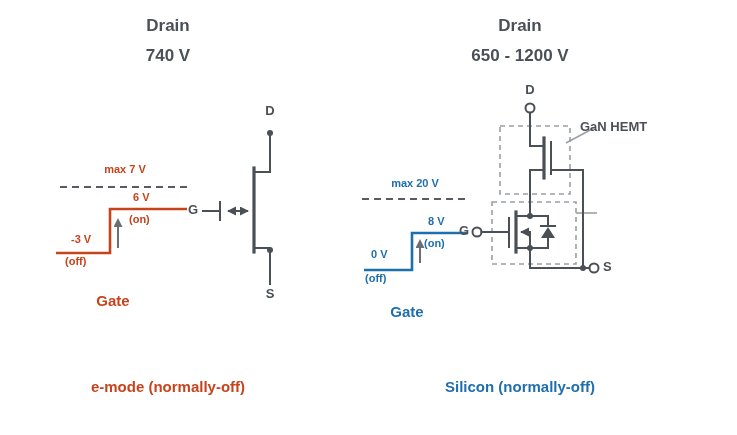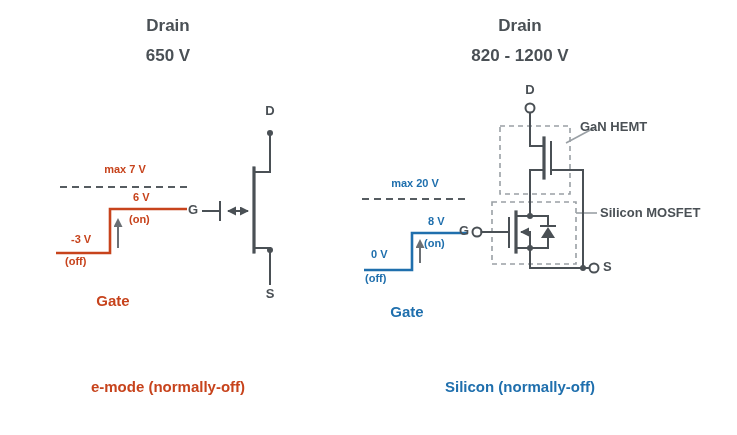--- a/index.html
+++ b/index.html
@@ -108,40 +108,39 @@
       <circle class="dot" cx="530" cy="216" r="3"></circle>
       <circle class="dot" cx="530" cy="248" r="3"></circle>
 
       <path class="ckt" d="M530 248 V268 H589"></path>
       <circle class="dot" cx="583" cy="268" r="3"></circle>
       <circle class="term" cx="594" cy="268" r="4.5"></circle>
     </g>
   </svg>
 
   <span class="t ink f17 cen" style="left:168px;top:16px">Drain</span>
-  <span class="t ink f17 cen" style="left:168px;top:46px">650 V</span>
+  <span class="t ink f17 cen" style="left:168px;top:46px">740 V</span>
   <span class="t red f14 cen" style="left:125px;top:163px">max 7 V</span>
   <span class="t red f14" style="left:133px;top:191px">6 V</span>
   <span class="t red f14" style="left:129px;top:213px">(on)</span>
   <span class="t red f14" style="left:71px;top:233px">-3 V</span>
   <span class="t red f14" style="left:65px;top:255px">(off)</span>
   <span class="t red f15 cen" style="left:113px;top:292px">Gate</span>
   <span class="t ink f13 cen" style="left:270px;top:104px">D</span>
   <span class="t ink f13 cen" style="left:193px;top:203px">G</span>
   <span class="t ink f13 cen" style="left:270px;top:287px">S</span>
   <span class="t red f19 cen" style="left:168px;top:378px">e-mode (normally-off)</span>
 
   <span class="t ink f17 cen" style="left:520px;top:16px">Drain</span>
-  <span class="t ink f17 cen" style="left:520px;top:46px">820 - 1200 V</span>
+  <span class="t ink f17 cen" style="left:520px;top:46px">650 - 1200 V</span>
   <span class="t blue f14 cen" style="left:415px;top:177px">max 20 V</span>
   <span class="t blue f14" style="left:428px;top:215px">8 V</span>
   <span class="t blue f14" style="left:424px;top:237px">(on)</span>
   <span class="t blue f14" style="left:371px;top:248px">0 V</span>
   <span class="t blue f14" style="left:365px;top:272px">(off)</span>
   <span class="t blue f15 cen" style="left:407px;top:303px">Gate</span>
   <span class="t ink f13 cen" style="left:530px;top:83px">D</span>
   <span class="t ink f13 cen" style="left:464px;top:224px">G</span>
   <span class="t ink f13" style="left:603px;top:260px">S</span>
   <span class="t ink f13" style="left:580px;top:120px">GaN HEMT</span>
-  <span class="t ink f13" style="left:600px;top:206px">Silicon MOSFET</span>
   <span class="t blue f19 cen" style="left:520px;top:378px">Silicon (normally-off)</span>
 
 </div>
 
 </body></html>

